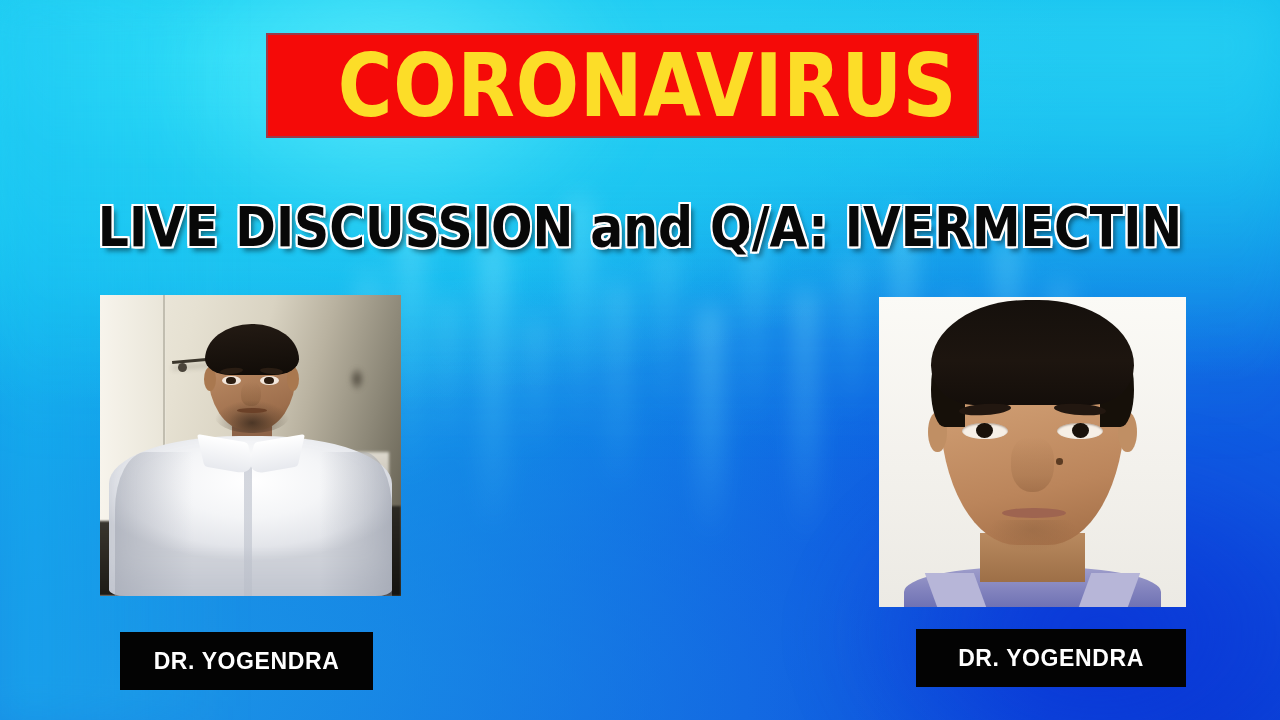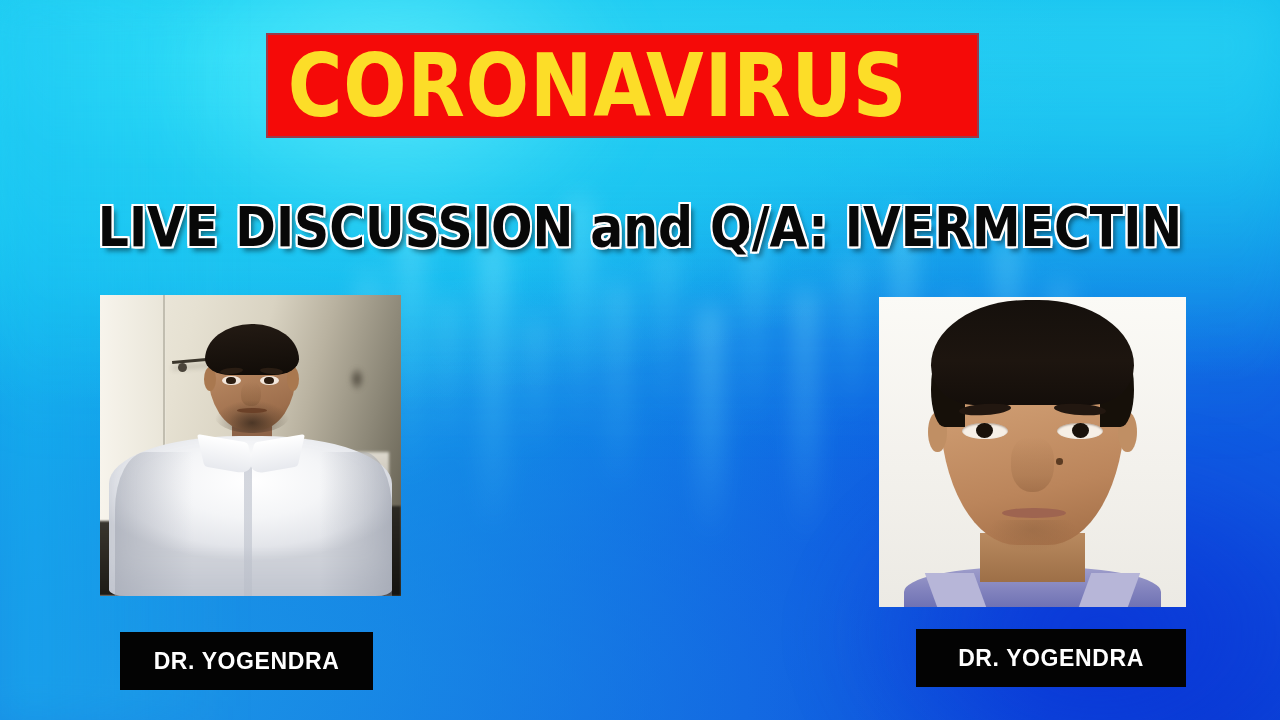--- a/index.html
+++ b/index.html
@@ -70,21 +70,21 @@
   
   .title-banner {
     position: absolute;
     left: 266px; top: 33px;
     width: 713px; height: 105px;
     background: #f50a08;
     border: 2px solid #9b3a4a;
     box-sizing: border-box;
     display: flex;
     align-items: center;
-    justify-content: flex-start;
+    justify-content: flex-end;
   }
   .title-text {
     color: #fcdd28;
     font-family: "Liberation Sans Narrow", "DejaVu Sans Condensed", "Liberation Sans", sans-serif;
     font-weight: bold;
     font-size: 88px;
     line-height: 1;
     letter-spacing: 1px;
     transform: scaleX(0.94);
     white-space: nowrap;

